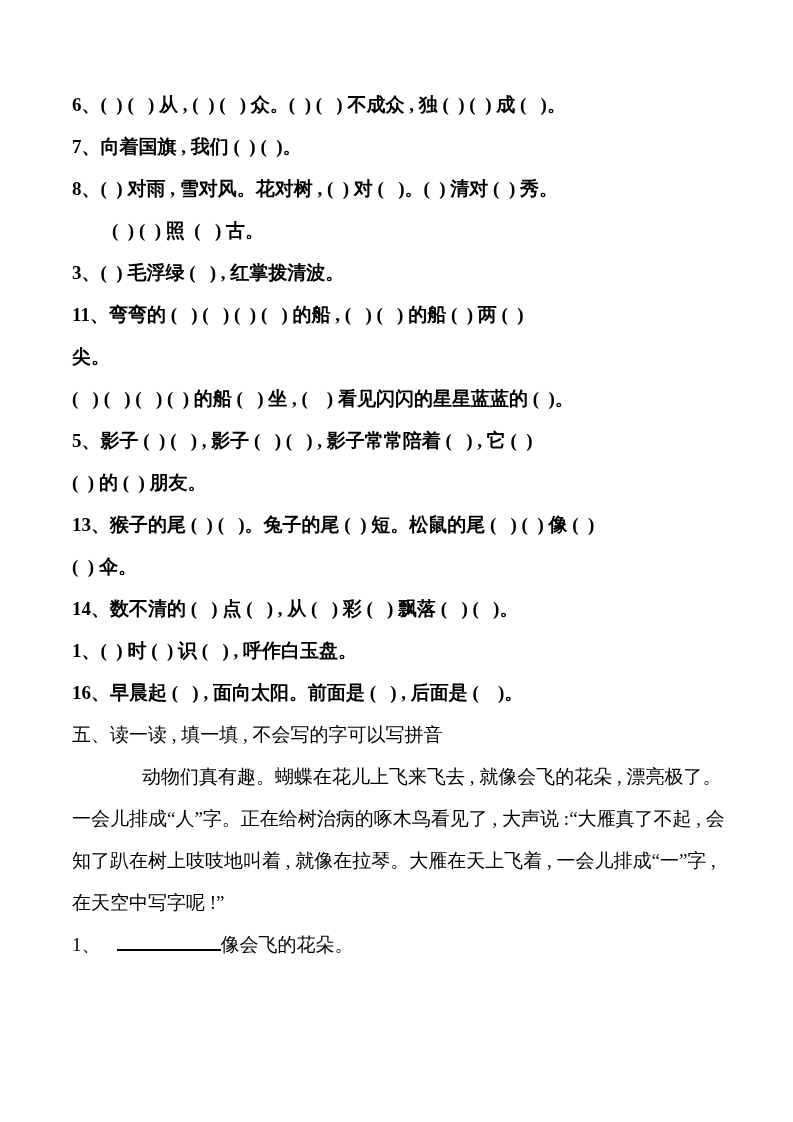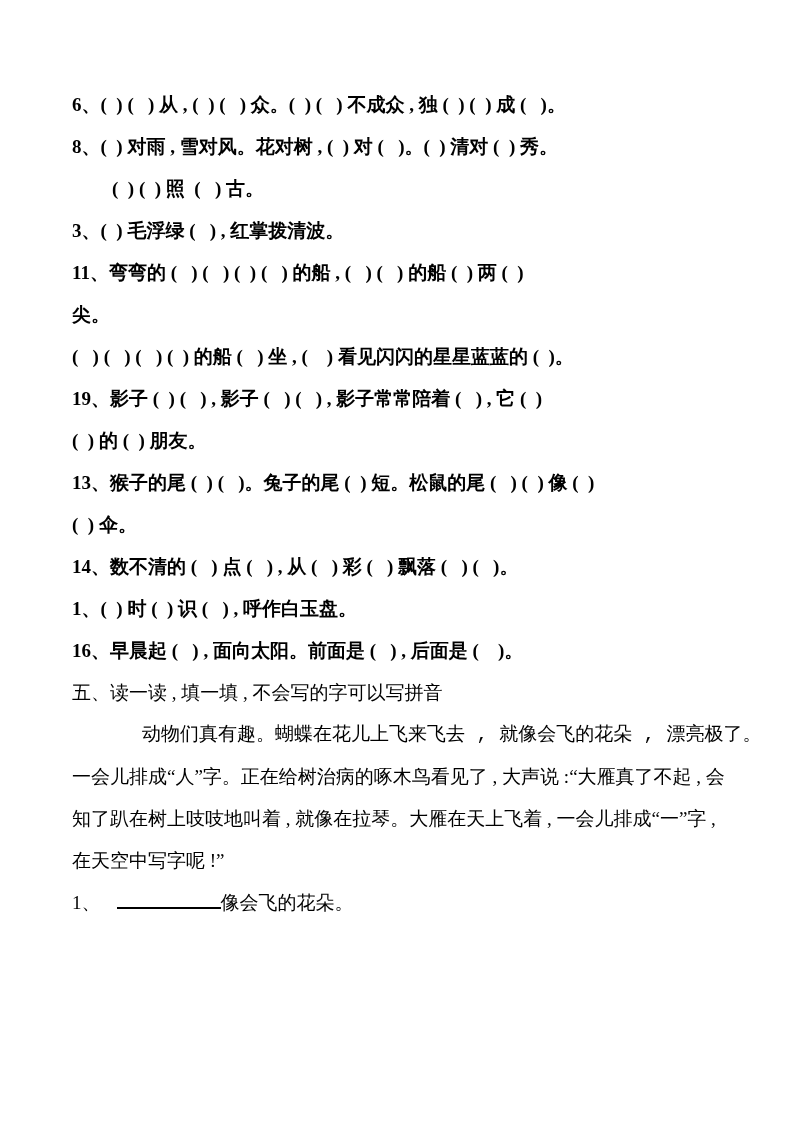--- a/index.html
+++ b/index.html
@@ -25,43 +25,43 @@
     white-space: pre;
   }
   .ex {
     font-weight: 700;
   }
   .indent-small {
     padding-left: 40px;
   }
   .para-first {
     padding-left: 70px;
-    font-family: Liberation Mono, monospace;
   }
   .blank {
     display: inline-block;
     width: 104px;
     height: 14px;
     margin-left: 16px;
     border-bottom: 2px solid #000000;
   }
 </style>
 </head>
 <body>
 
 <div class="page">
 
   <div class="line ex">6、(  ) (   ) 从 , (  ) (   ) 众。(  ) (   ) 不成众 , 独 (  ) (  ) 成 (   )。</div>
+  <div class="line ex">7、向着国旗 , 我们 (  ) (  )。</div>
   <div class="line ex">8、(  ) 对雨 , 雪对风。花对树 , (  ) 对 (   )。(  ) 清对 (  ) 秀。</div>
   <div class="line ex indent-small">(  ) (  ) 照  (   ) 古。</div>
   <div class="line ex">3、(  ) 毛浮绿 (   ) , 红掌拨清波。</div>
   <div class="line ex">11、弯弯的 (   ) (   ) (  ) (   ) 的船 , (   ) (   ) 的船 (  ) 两 (  )</div>
   <div class="line ex">尖。</div>
   <div class="line ex">(   ) (   ) (   ) (  ) 的船 (   ) 坐 , (    ) 看见闪闪的星星蓝蓝的 (  )。</div>
-  <div class="line ex">19、影子 (  ) (   ) , 影子 (   ) (   ) , 影子常常陪着 (   ) , 它 (  )</div>
+  <div class="line ex">5、影子 (  ) (   ) , 影子 (   ) (   ) , 影子常常陪着 (   ) , 它 (  )</div>
   <div class="line ex">(  ) 的 (  ) 朋友。</div>
   <div class="line ex">13、猴子的尾 (  ) (   )。兔子的尾 (  ) 短。松鼠的尾 (   ) (  ) 像 (  )</div>
   <div class="line ex">(  ) 伞。</div>
   <div class="line ex">14、数不清的 (   ) 点 (   ) , 从 (   ) 彩 (   ) 飘落 (   ) (   )。</div>
   <div class="line ex">1、(  ) 时 (  ) 识 (   ) , 呼作白玉盘。</div>
   <div class="line ex">16、早晨起 (   ) , 面向太阳。前面是 (   ) , 后面是 (    )。</div>
 
   <div class="line">五、读一读 , 填一填 , 不会写的字可以写拼音</div>
 
   <div class="line para-first">动物们真有趣。蝴蝶在花儿上飞来飞去 , 就像会飞的花朵 , 漂亮极了。</div>

